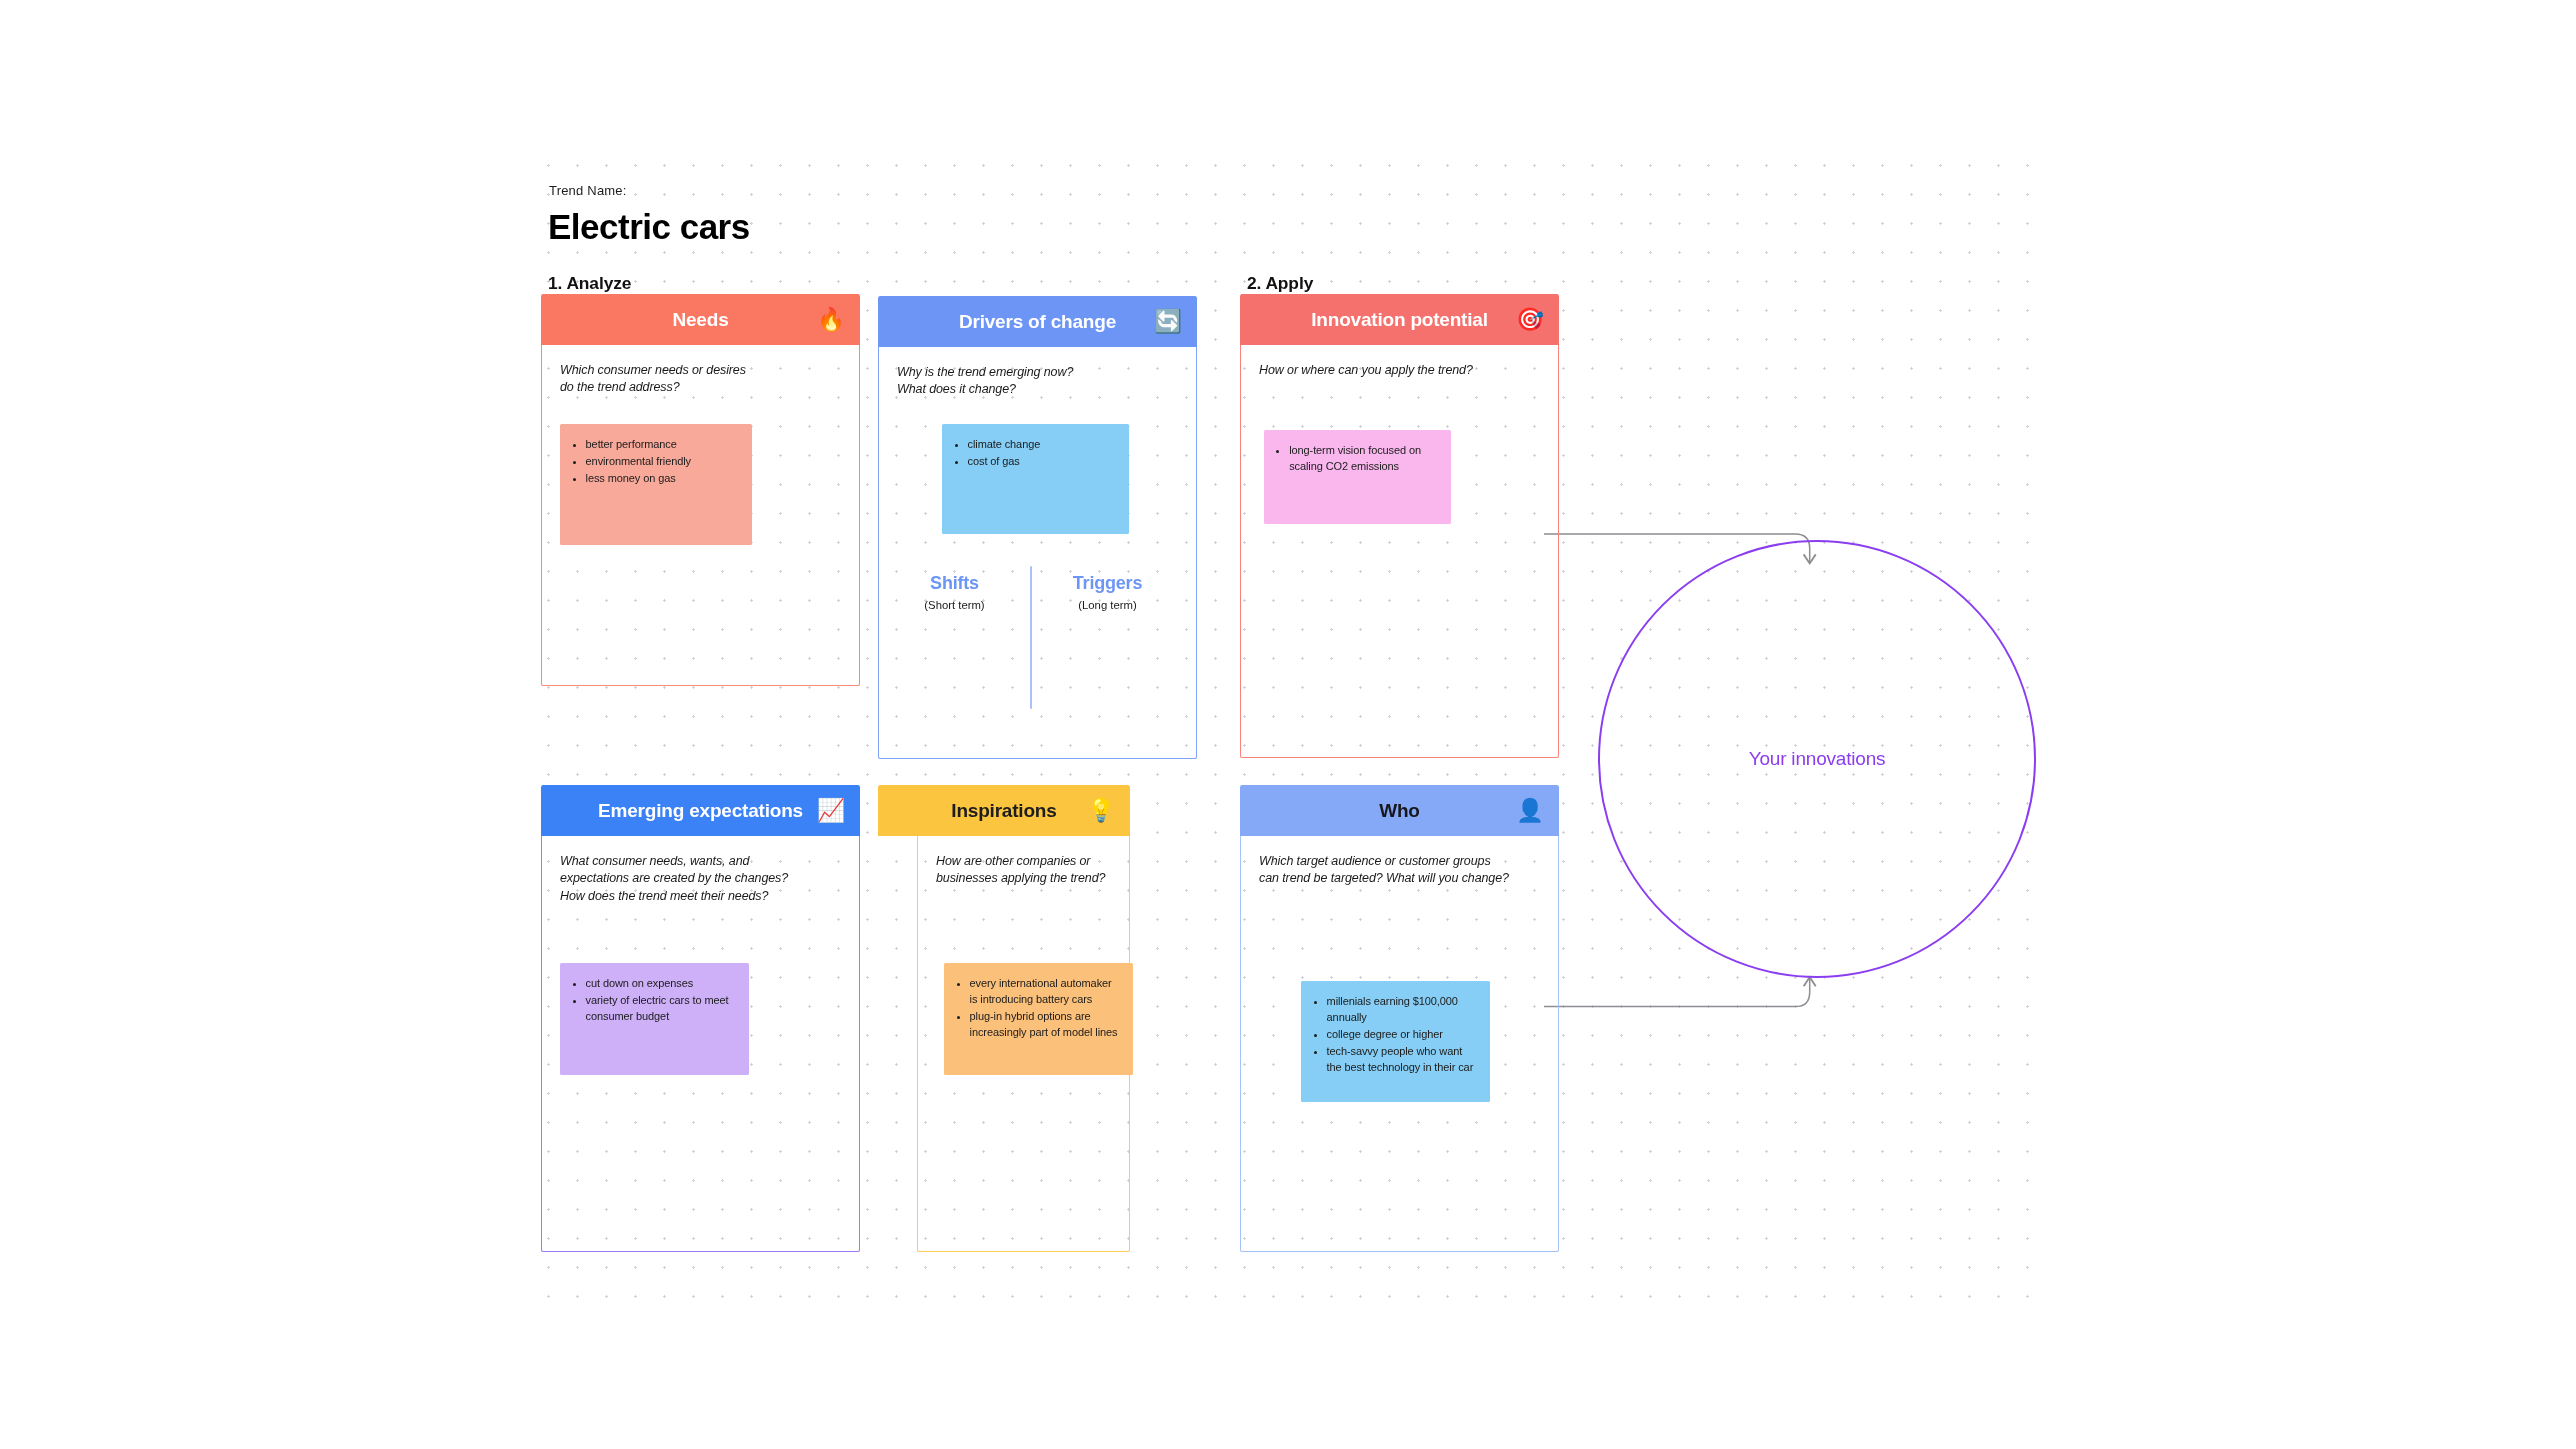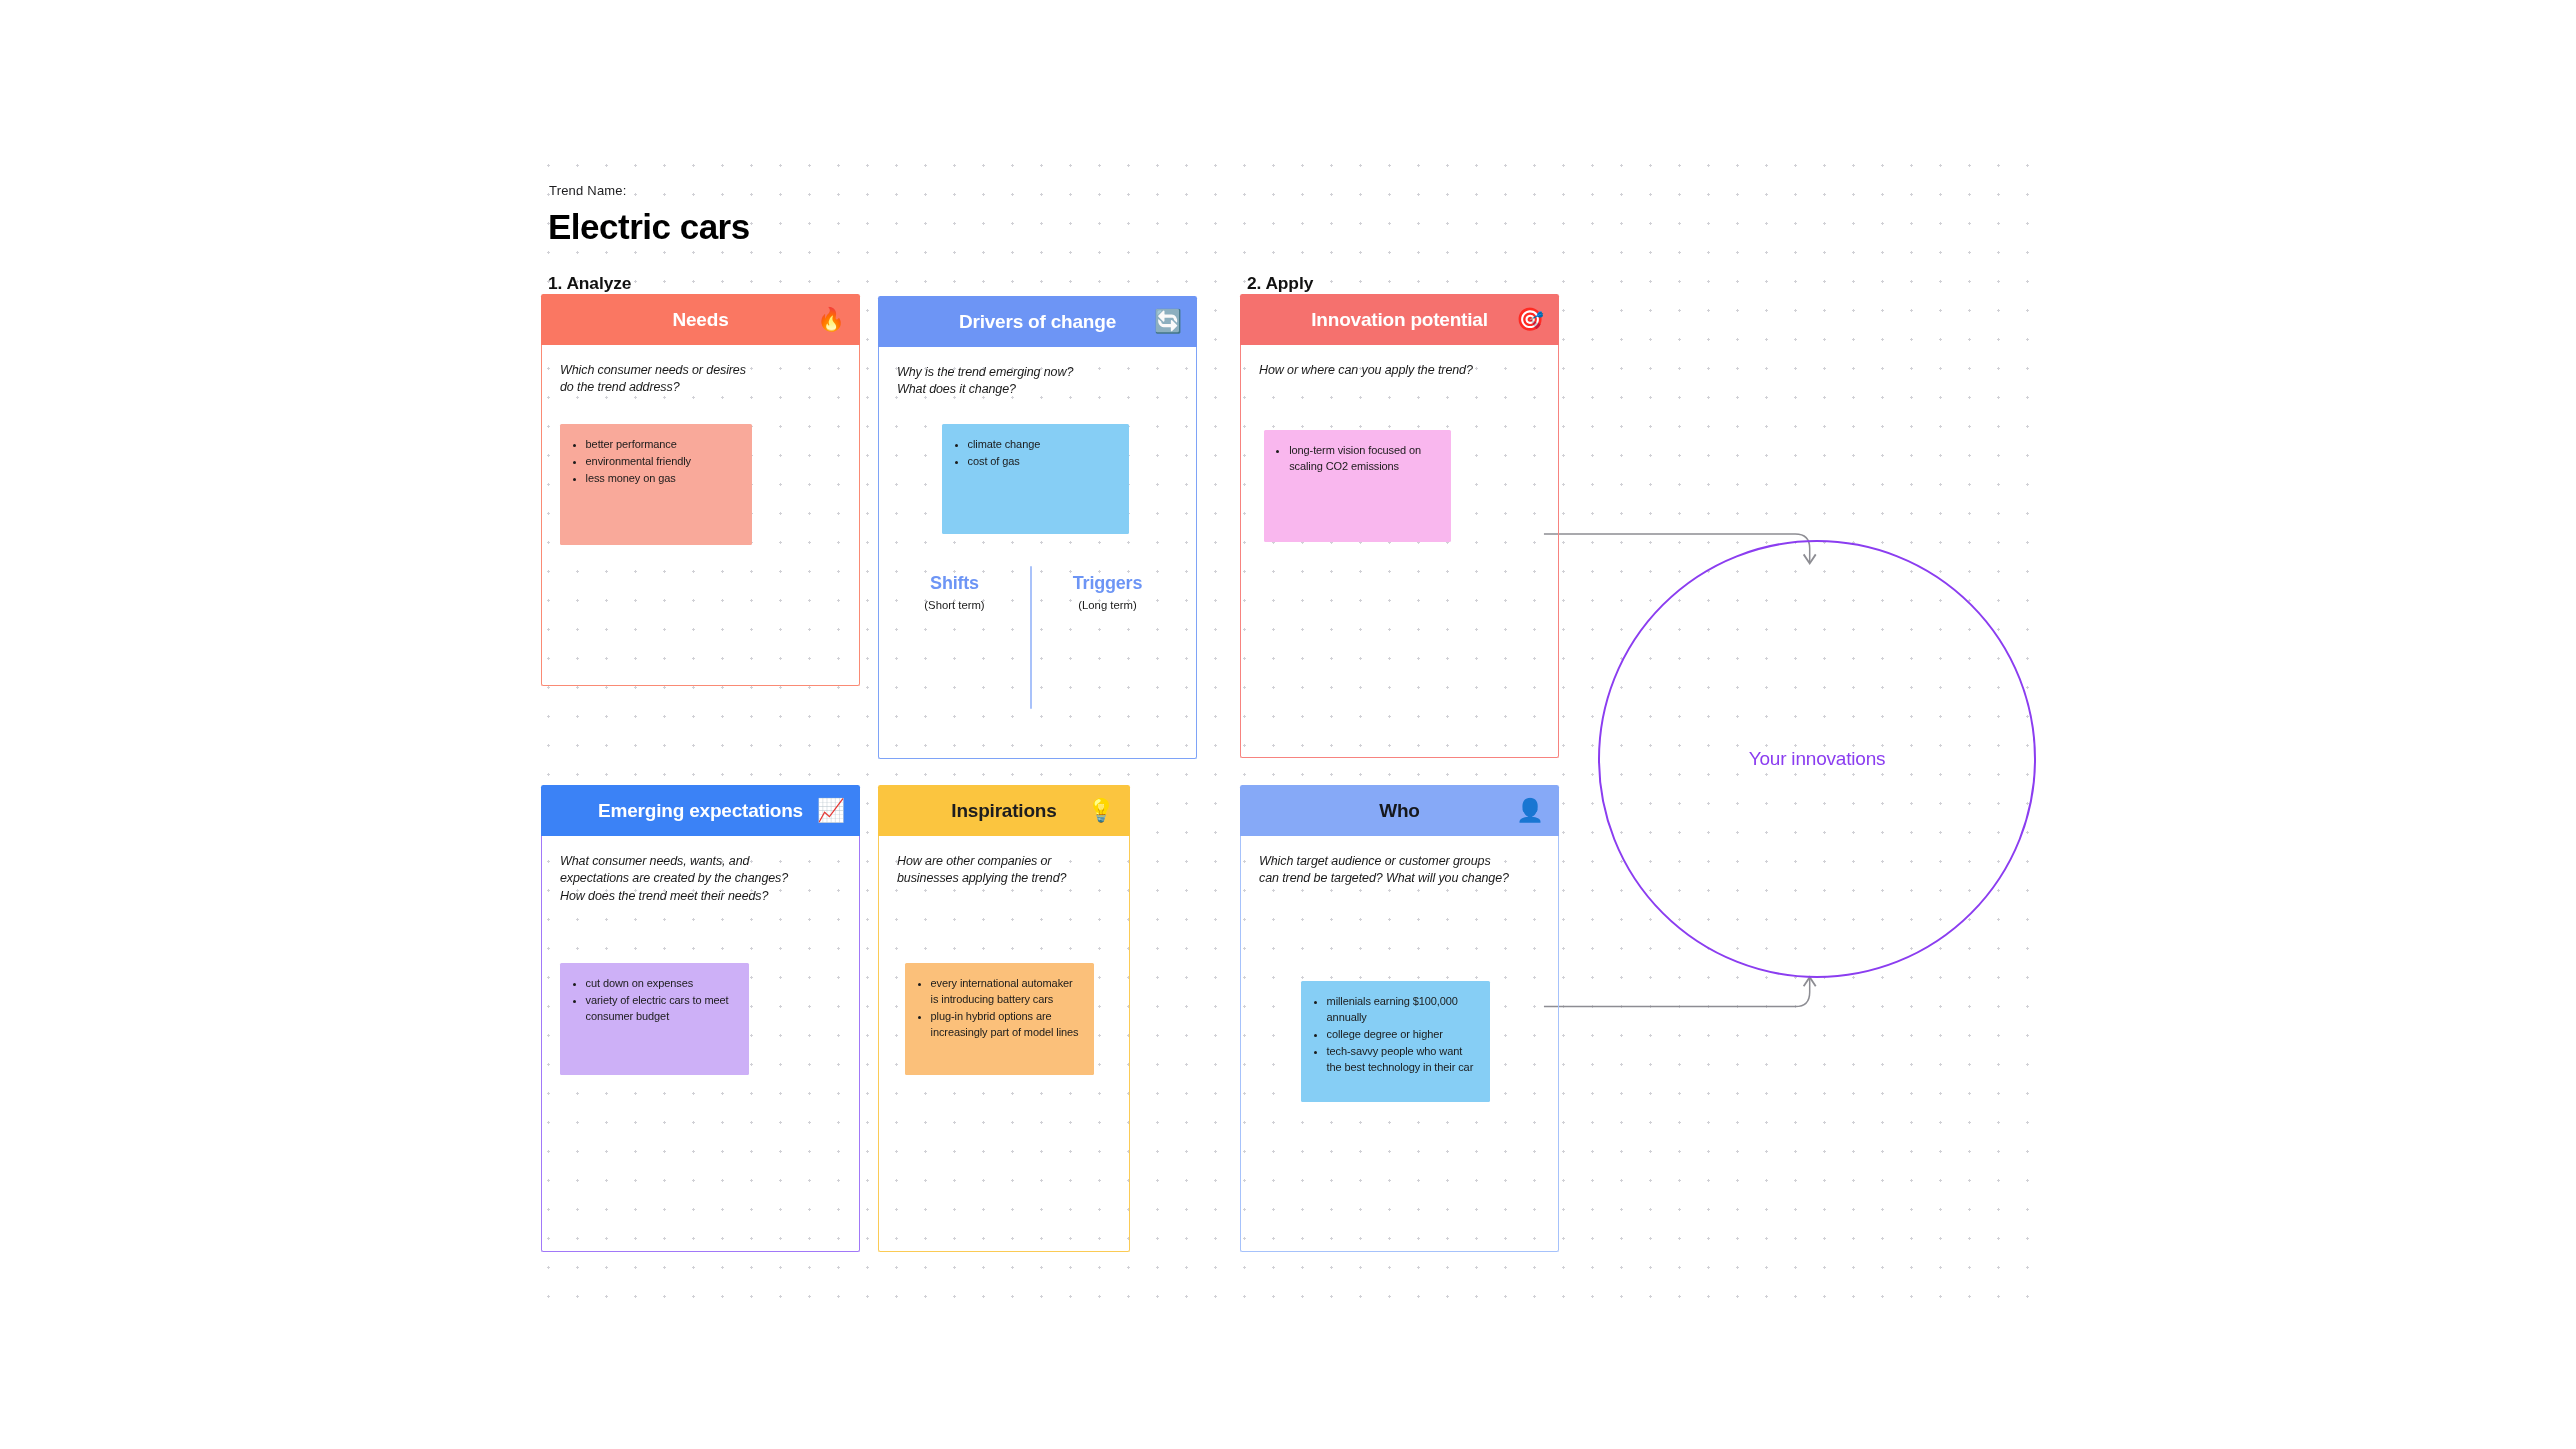--- a/index.html
+++ b/index.html
@@ -99,21 +99,21 @@
   .c-innov .card-head { background: #f5716e; }
   .c-innov .card-title { color: #fff; }
   .c-innov .card-body { border-color: #f7837f; }
 
   .c-emerging .card-head { background: #3b82f6; }
   .c-emerging .card-title { color: #fff; }
   .c-emerging .card-body { border-color: #a178f8; }
 
   .c-inspir .card-head { background: #fbc53f; }
   .c-inspir .card-title { color: #1d1d1f; }
-  .c-inspir .card-body { border-color: #fbcb55; }
+  .c-inspir .card-body { border-color: #fbcb55; margin-left: 39px; }
 
   .c-who .card-head { background: #86a9f7; }
   .c-who .card-title { color: #16181d; }
   .c-who .card-body { border-color: #a6c2fb; }
   .split-divider {
     position: absolute;
     width: 2.3px; background: #a9c2fa; border-radius: 1.5px;
   }
   .split-col { position: absolute; text-align: center; }
   .split-title {
@@ -205,21 +205,21 @@
     </div>
   </div>
 
   <div class="card c-innov" style="left:1240px; top:294px; width:319px; height:464px;">
     <div class="card-head">
       <div class="card-title">Innovation potential</div>
       <div class="card-icon">🎯</div>
     </div>
     <div class="card-body">
       <div class="prompt" style="white-space:pre-line;">How or where can you apply the trend?</div>
-      <div class="note" style="left:22.6px; top:85px; width:187px; height:112px; background:#f9b7ee;">
+      <div class="note" style="left:22.6px; top:85px; width:187px; height:94px; background:#f9b7ee;">
         <ul>
           <li>long-term vision focused on scaling CO2 emissions</li>
         </ul>
       </div>
     </div>
   </div>
 
   <div class="card c-emerging" style="left:541px; top:785px; width:319px; height:467px;">
     <div class="card-head">
       <div class="card-title">Emerging expectations</div>

